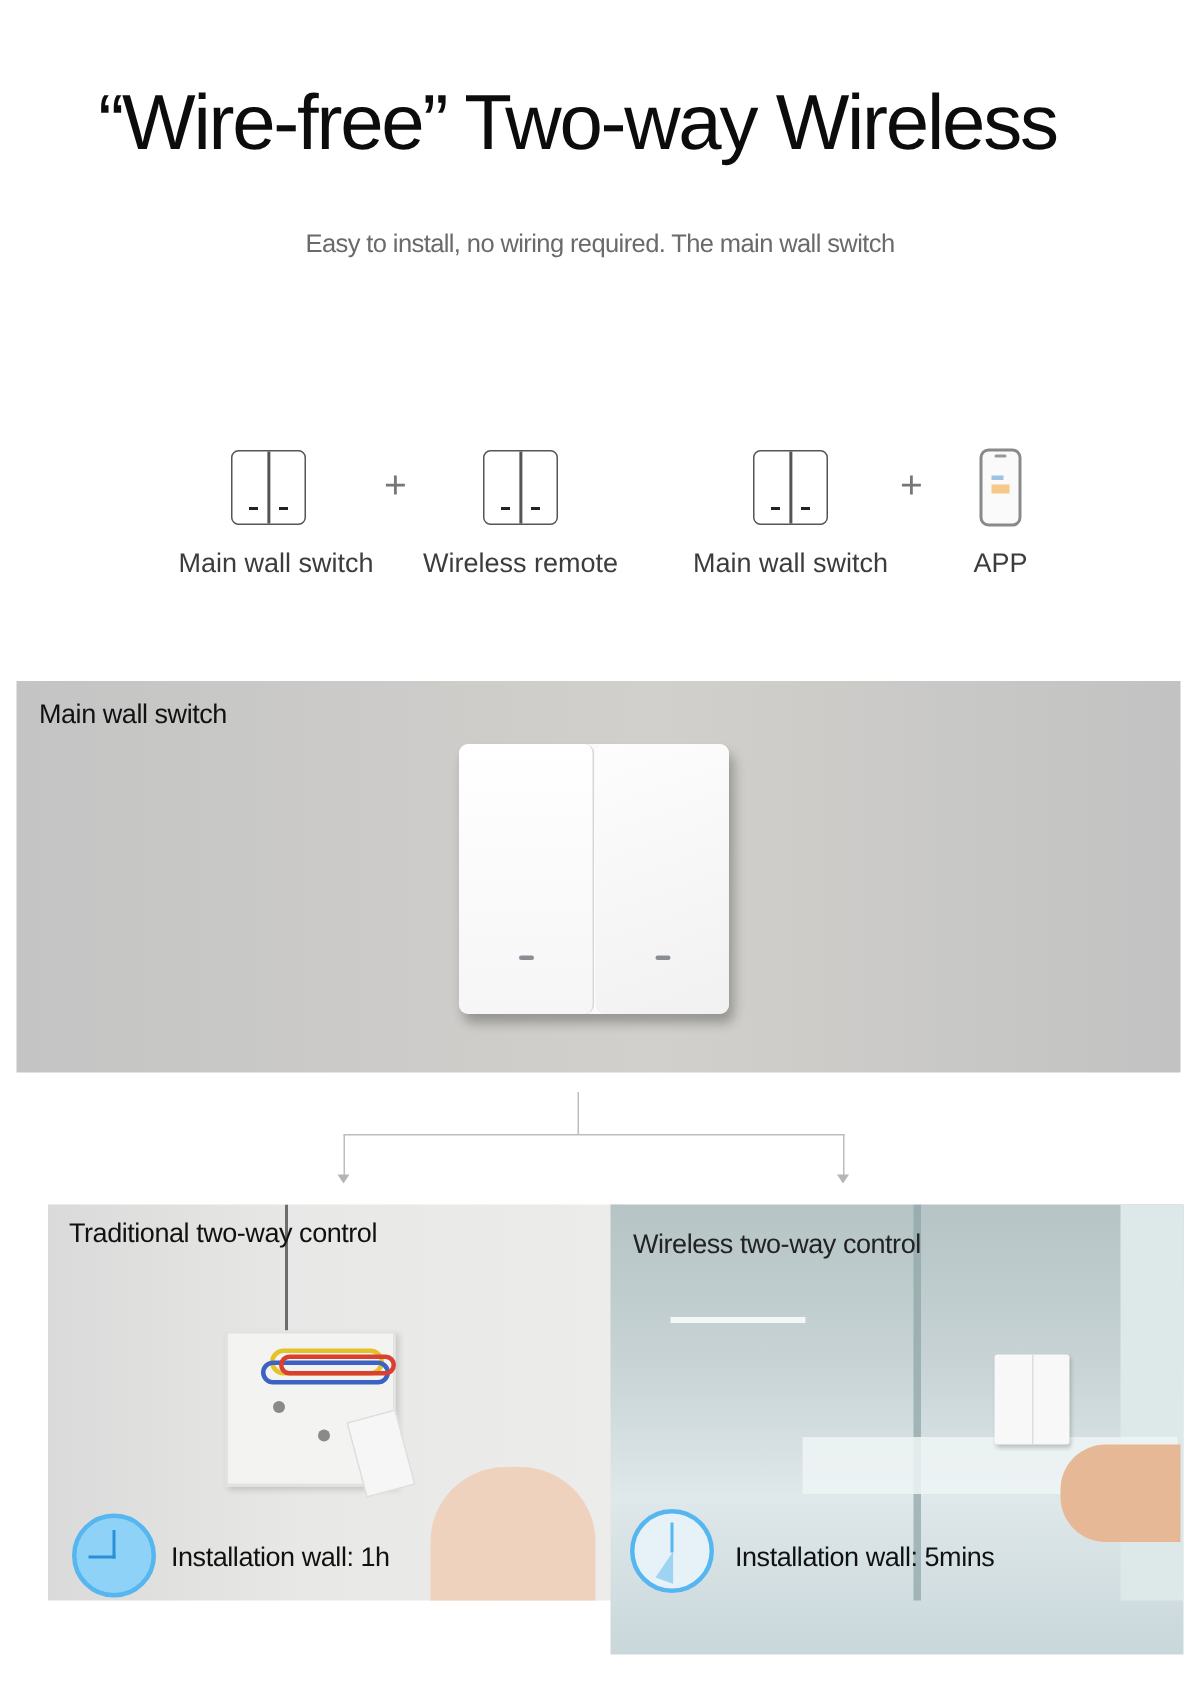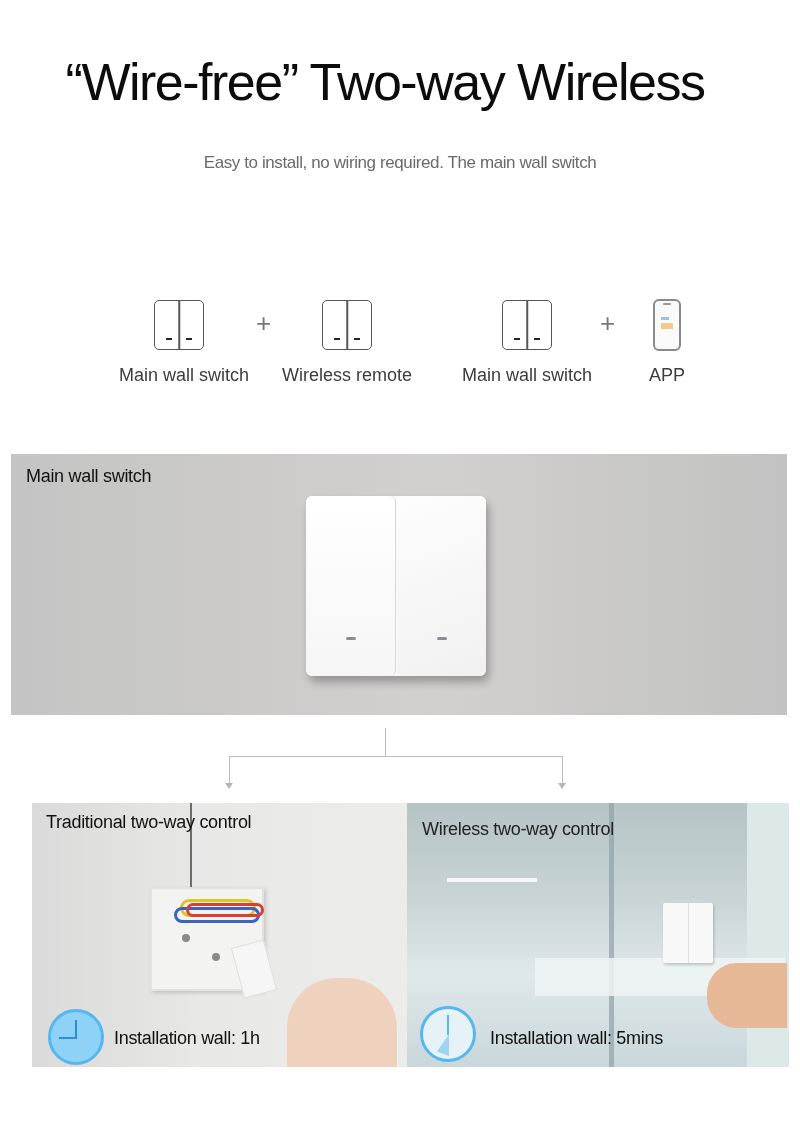--- a/index.html
+++ b/index.html
@@ -19,21 +19,21 @@
   .panel-main { left:11px; top:454px; width:776px; height:261px; background:linear-gradient(90deg,#c4c4c4 0%,#cfcecb 45%,#d1d0cc 55%,#c2c2c2 100%); }
   .panel-label { font-size:18px; color:#111; letter-spacing:-0.3px; }
   .wall-switch { position:absolute; left:306px; top:496px; width:180px; height:180px; border-radius:7px; background:#fafafa; box-shadow:3px 6px 8px rgba(0,0,0,0.28); }
   .rocker { position:absolute; top:0; width:89px; height:180px; background:linear-gradient(180deg,#ffffff 0%,#f6f6f6 100%); border-radius:6px; }
   .rocker.l { left:0; border-right:1px solid #d8d8d8; }
   .rocker.r { left:91px; background:linear-gradient(160deg,#fdfdfd 0%,#f1f1f1 100%); }
   .led { position:absolute; top:141px; width:10px; height:3px; background:#8a8e94; border-radius:2px; left:40px; }
   .tree-line { background:#bdbdbd; }
   .arrow-head { width:0; height:0; border-left:4px solid transparent; border-right:4px solid transparent; border-top:6px solid #b5b5b5; }
   .panel-trad { left:11px; top:803px; width:381px; height:264px; background:linear-gradient(90deg,#dadada 0%,#e8e8e6 45%,#ececea 100%); overflow:hidden;margin-left:21px; }
-  .panel-wire { left:407px; top:803px; width:382px; height:264px; background:linear-gradient(180deg,#b6c4c6 0%,#c7d3d5 35%,#dfe8ea 65%,#c9d7da 100%); overflow:hidden; }
+  .panel-wire { left:407px; top:803px; width:382px; height:300px; background:linear-gradient(180deg,#b6c4c6 0%,#c7d3d5 35%,#dfe8ea 65%,#c9d7da 100%); overflow:hidden; }
   .clock { position:absolute; width:56px; height:56px; border-radius:50%; border:3px solid #56b6ef; box-sizing:border-box; }
   .install { font-size:18px; color:#111; letter-spacing:-0.3px; }
 </style>
 </head>
 <body>
 
 <div class="abs title">“Wire-free” Two-way Wireless</div>
 <div class="abs subtitle">
   <div>Easy to install, no wiring required. The main wall switch</div>
 </div>

